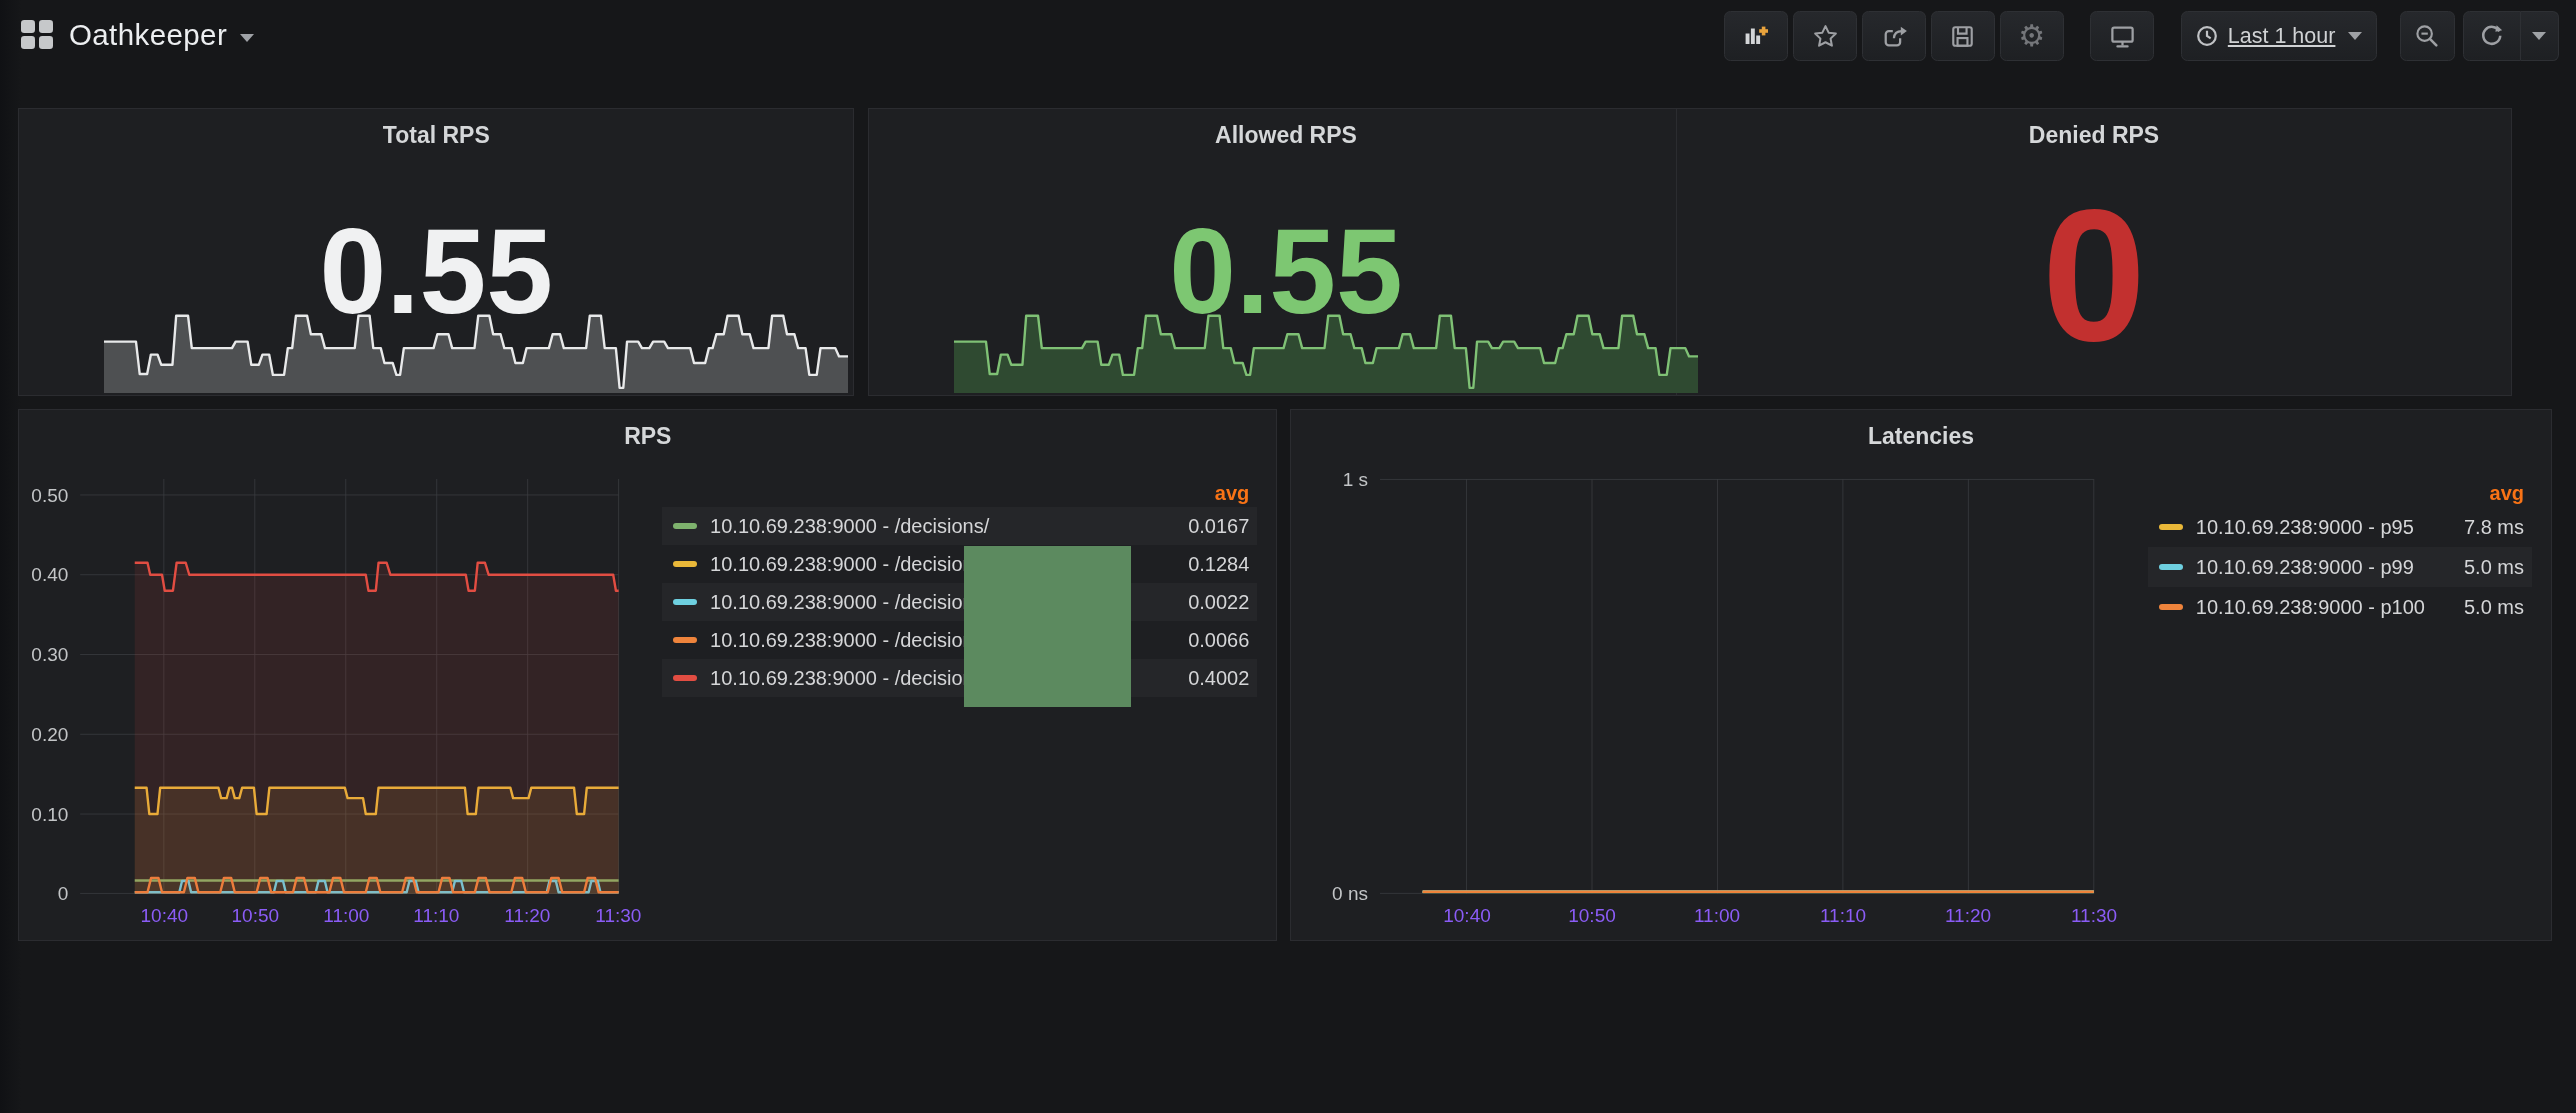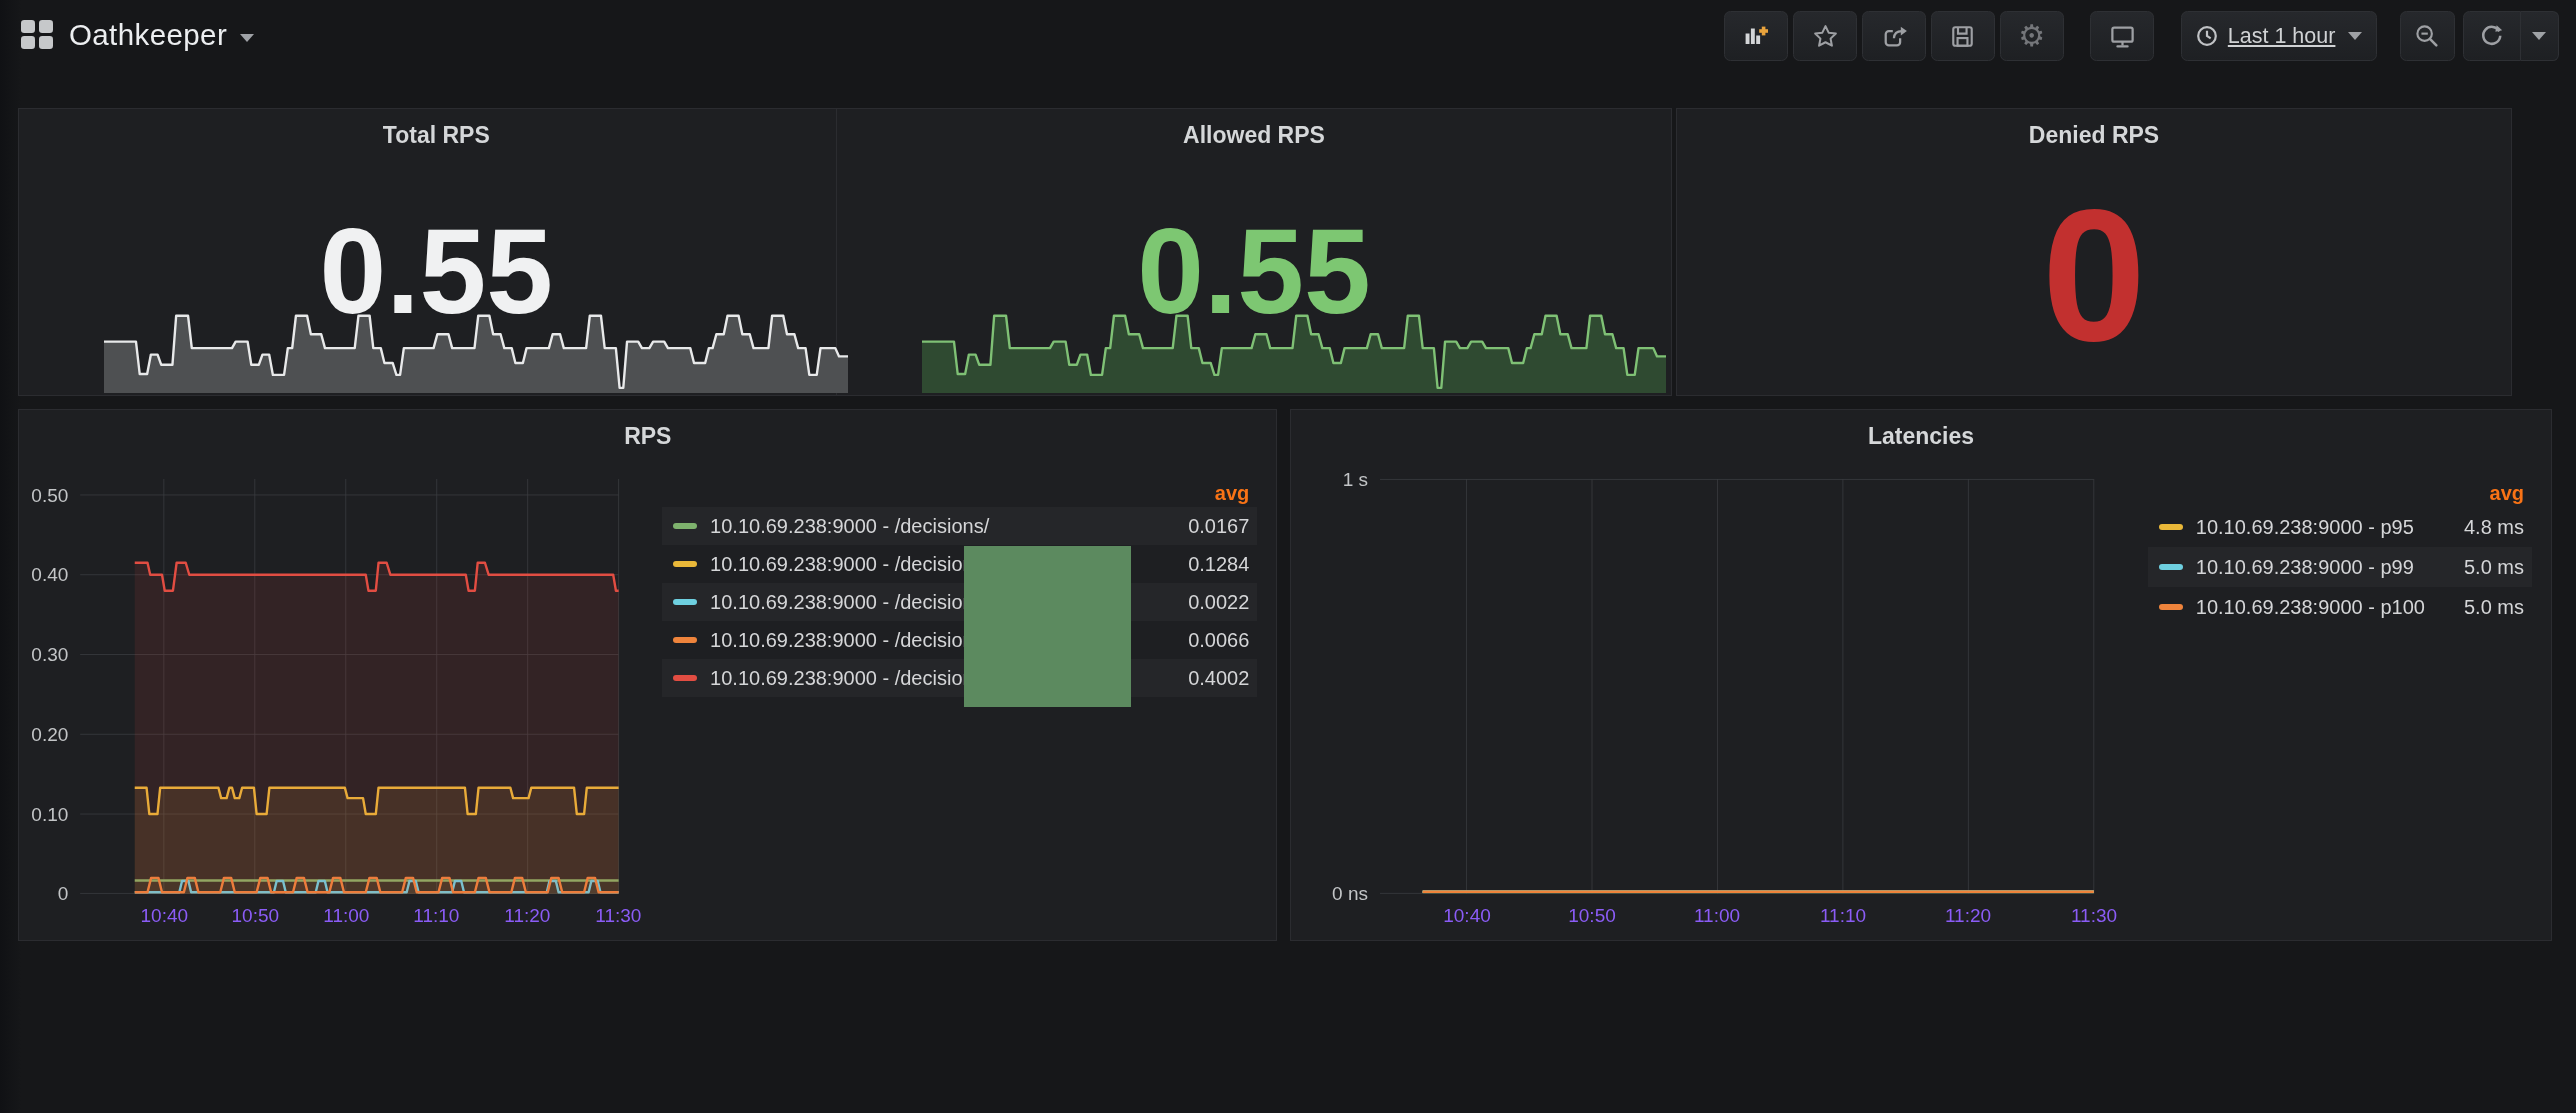--- a/index.html
+++ b/index.html
@@ -29,21 +29,21 @@
   .refresh-group{display:flex;margin-left:8px;}
   .refresh-group .tbtn{margin-left:0;}
   .refresh-group .tbtn:first-child{border-top-right-radius:0;border-bottom-right-radius:0;}
   .refresh-group .tbtn:last-child{border-top-left-radius:0;border-bottom-left-radius:0;border-left:none;width:37px;}
 
   
   .panel{position:absolute;background:#1e1f22;border:0.8px solid #2b2c30;}
   .ptitle{position:absolute;top:12.8px;left:0;right:0;text-align:center;font-size:23px;font-weight:bold;
           color:#d5d7d9;cursor:pointer;}
   #panel-total{left:18.3px;top:108px;width:834px;height:286px;}
-  #panel-allowed{left:836px;top:108px;width:834px;height:286px;}
+  #panel-allowed{left:868px;top:108px;width:834px;height:286px;}
   #panel-denied{left:1676px;top:108px;width:834px;height:286px;}
   #panel-rps{left:18.3px;top:409px;width:1257px;height:530px;}
   #panel-lat{left:1290px;top:409px;width:1260px;height:530px;}
 
   .stat-value{position:absolute;left:0;right:0;text-align:center;font-weight:bold;line-height:1;z-index:3;}
   #panel-total .stat-value,#panel-allowed .stat-value{top:102px;font-size:120px;}
   #panel-denied .stat-value{top:73px;font-size:187px;}
   .spark{position:absolute;left:85px;right:4.8px;bottom:2.4px;height:99px;z-index:2;}
 
   .plot{position:absolute;}
@@ -260,21 +260,21 @@
           <polyline points="53.5,517.5 895.0,517.5" fill="none" stroke="#eab839" stroke-width="3" stroke-linejoin="round"></polyline>
           <polyline points="53.5,517.4 895.0,517.4" fill="none" stroke="#6ed0e0" stroke-width="3" stroke-linejoin="round"></polyline>
           <polyline points="53.5,517.4 895.0,517.4" fill="none" stroke="#ef843c" stroke-width="3" stroke-linejoin="round"></polyline>
         </svg><div class="x-tick" style="left: 87px; top: 426px;">10:40</div><div class="x-tick" style="left: 212px; top: 426px;">10:50</div><div class="x-tick" style="left: 337px; top: 426px;">11:00</div><div class="x-tick" style="left: 463px; top: 426px;">11:10</div><div class="x-tick" style="left: 588px; top: 426px;">11:20</div><div class="x-tick" style="left: 714px; top: 426px;">11:30</div><div class="y-tick" style="top: -10.4px;">1 s</div><div class="y-tick" style="top: 404px;">0 ns</div></div>
 
     <div class="legend" id="lat-legend">
       <div class="lheader">avg</div>
       <div class="lrow">
         <span class="swatch" style="background: rgb(234, 184, 57);"></span>
         <span class="llabel">10.10.69.238:9000 - p95</span>
-        <span class="lval">4.8 ms</span>
+        <span class="lval">7.8 ms</span>
       </div>
       <div class="lrow alt">
         <span class="swatch" style="background: rgb(110, 208, 224);"></span>
         <span class="llabel">10.10.69.238:9000 - p99</span>
         <span class="lval">5.0 ms</span>
       </div>
       <div class="lrow">
         <span class="swatch" style="background: rgb(239, 132, 60);"></span>
         <span class="llabel">10.10.69.238:9000 - p100</span>
         <span class="lval">5.0 ms</span>

